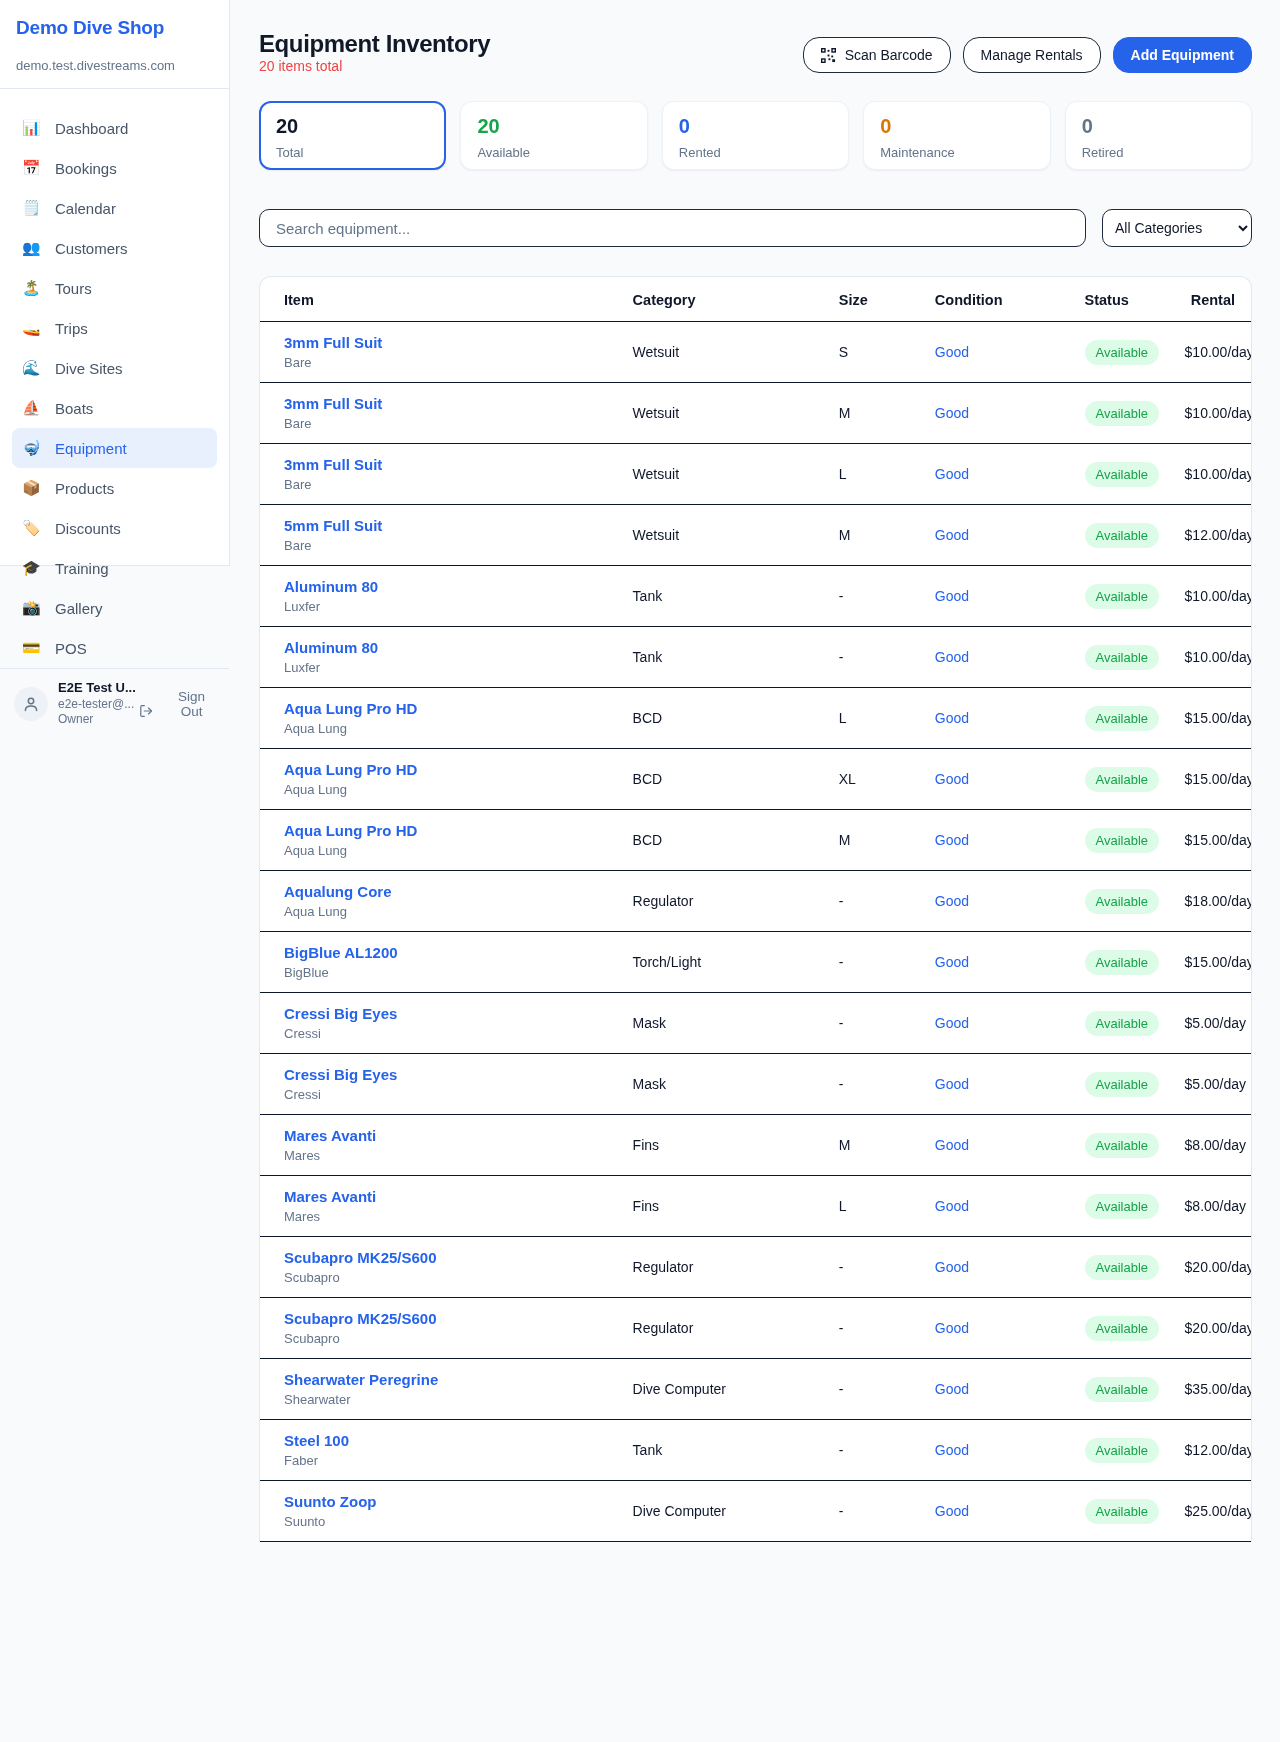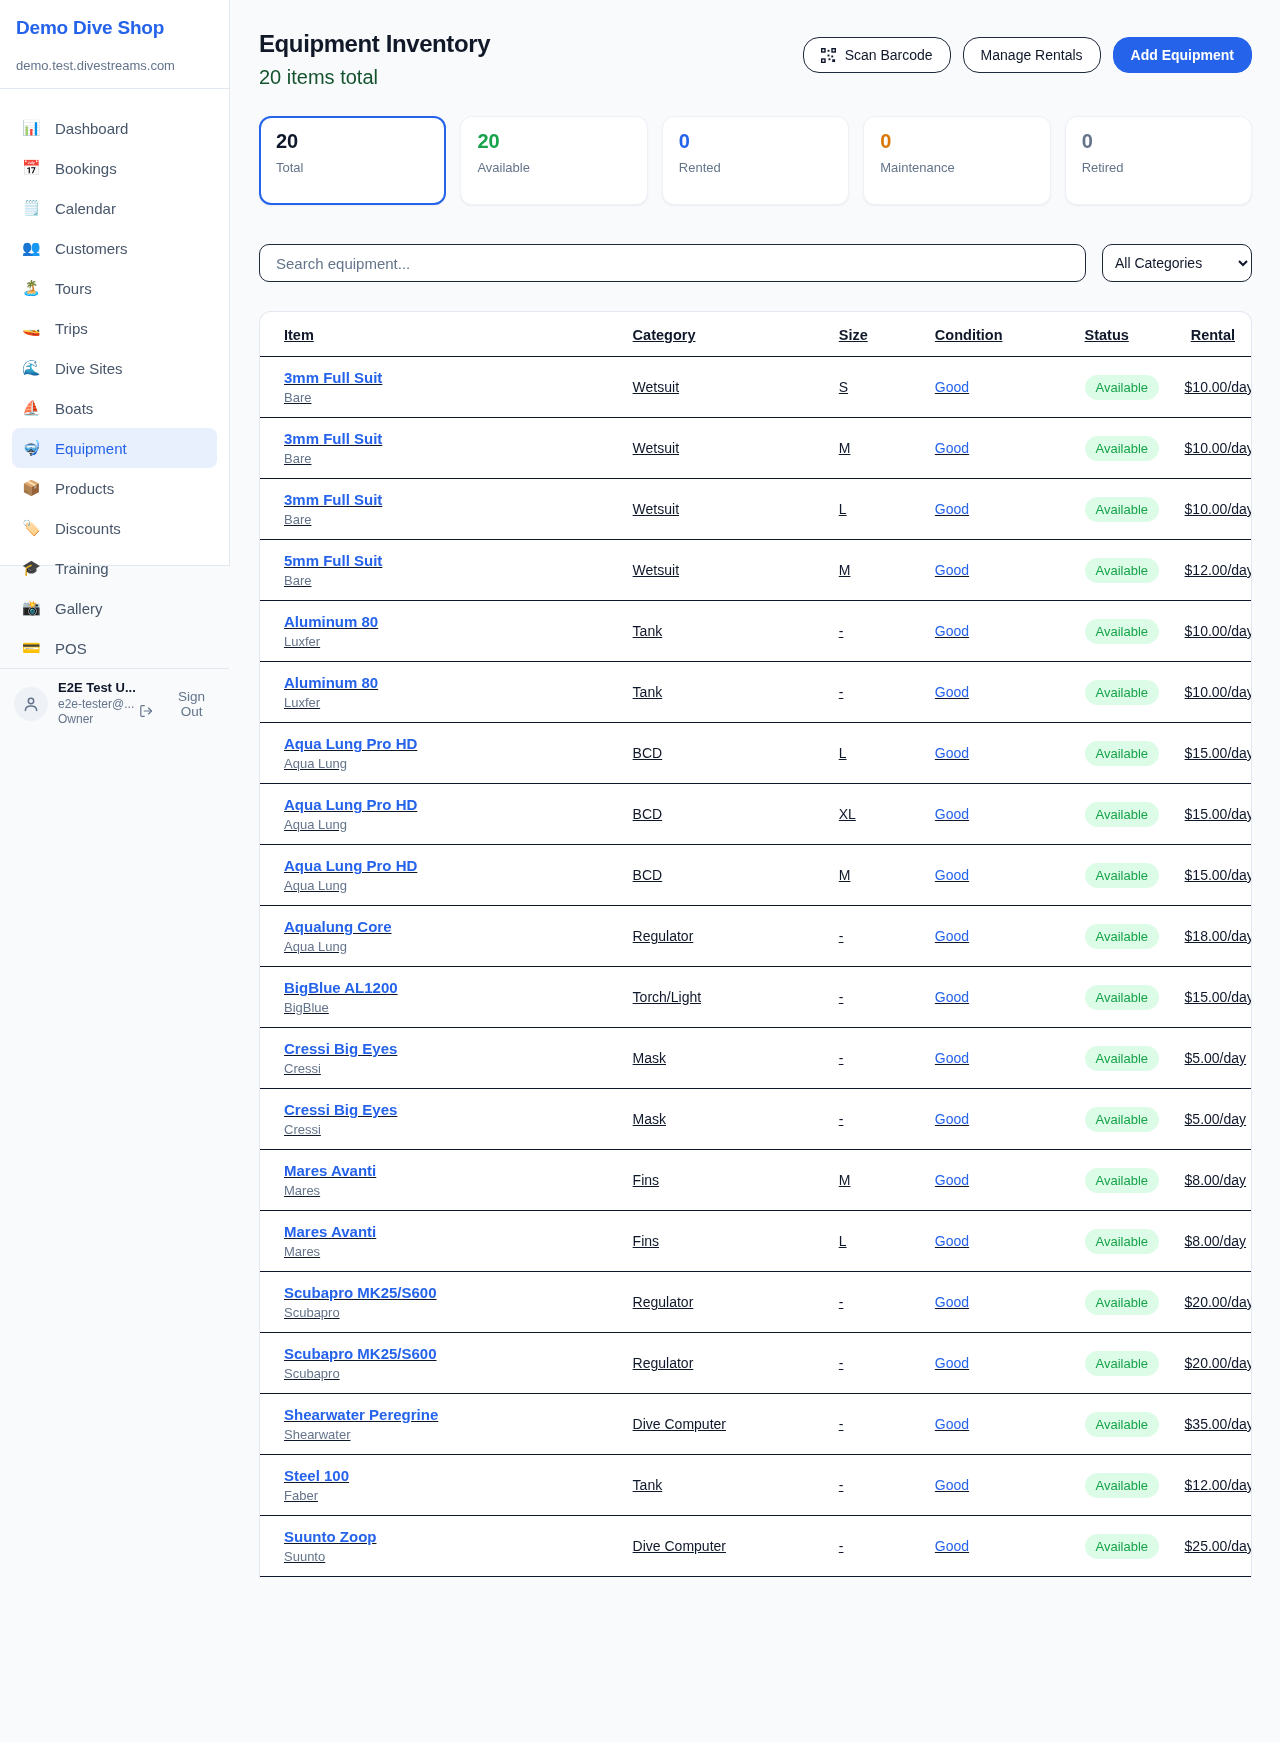--- a/index.html
+++ b/index.html
@@ -49,34 +49,34 @@
   .signout {
     margin-left:auto; display:flex; align-items:flex-end; gap:15px;
     color:#64748b; font-size:13.5px; background:none; border:none; cursor:pointer;
     font-family:"Liberation Sans", sans-serif;
   }
 
   
   .main { margin-left:230px; padding:30px 28px 0 29px; }
   .header-row { display:flex; align-items:flex-start; }
   .page-title { font-size:24px; font-weight:700; letter-spacing:-0.4px; color:#111827; }
-  .page-sub { font-size:20px; color:#14532d; margin-top:8px; }
+  .page-sub { font-size:14px; color:#ef4444; }
   .header-actions { margin-left:auto; display:flex; gap:12px; margin-top:7px; }
   .btn {
     height:36px; display:inline-flex; align-items:center; gap:9px;
     padding:0 17px; border-radius:16px; font-size:14px; font-weight:500;
     background:#fff; border:1px solid #1e293b; color:#0f172a; cursor:pointer;
     font-family:"Liberation Sans", sans-serif;
   }
   .btn-primary { background:#2563eb; border:1px solid #2563eb; color:#fff; font-weight:600; }
 
   .stats { display:flex; gap:14px; margin-top:27px; }
   .stat-card {
     flex:1; background:#fff; border-radius:12px;
-    padding:13px 16px; height:89px;
+    padding:13px 16px; height:69px;
     border:1px solid #eef2f7;
     box-shadow:0 1px 2px rgba(15,23,42,.06);
     cursor:pointer;
   }
   .stat-card.selected { border:2px solid #2563eb; padding:12px 15px; }
   .stat-value { font-size:20px; font-weight:700; }
   .stat-label { font-size:13px; color:#64748b; margin-top:7px; }
 
   .filter-row { display:flex; gap:16px; margin-top:39px; }
   .search-input {
@@ -87,21 +87,21 @@
   .search-input::placeholder { color:#64748b; }
   .category-select {
     width:150px; height:38px; border:1px solid #1e293b; border-radius:10px;
     background:#fff; font-size:14px; font-weight:500; color:#0f172a; padding:0 8px;
     font-family:"Liberation Sans", sans-serif;
   }
 
   .table-card {
     margin-top:29px; background:#fff;
     border:1px solid #e2e8f0; border-bottom:none;
-    border-radius:12px 12px 0 0; overflow:hidden;text-decoration:underline;
+    border-radius:12px 12px 0 0; overflow:hidden;
   }
   table { width:100%; border-collapse:collapse; table-layout:fixed; }
   col.c-item { width:37.6%; } col.c-cat { width:20.8%; } col.c-size { width:9.7%; }
   col.c-cond { width:15.1%; } col.c-status { width:10.1%; } col.c-rental { width:6.7%; }
   th {
     text-align:left; font-size:14.5px; font-weight:700; color:#0f172a;
     padding:15px 0 13px; border-bottom:1px solid #0f172a;
   }
   th.first, td.first { padding-left:24px; }
   th.last, td.last { text-align:right; padding-right:16px; }

